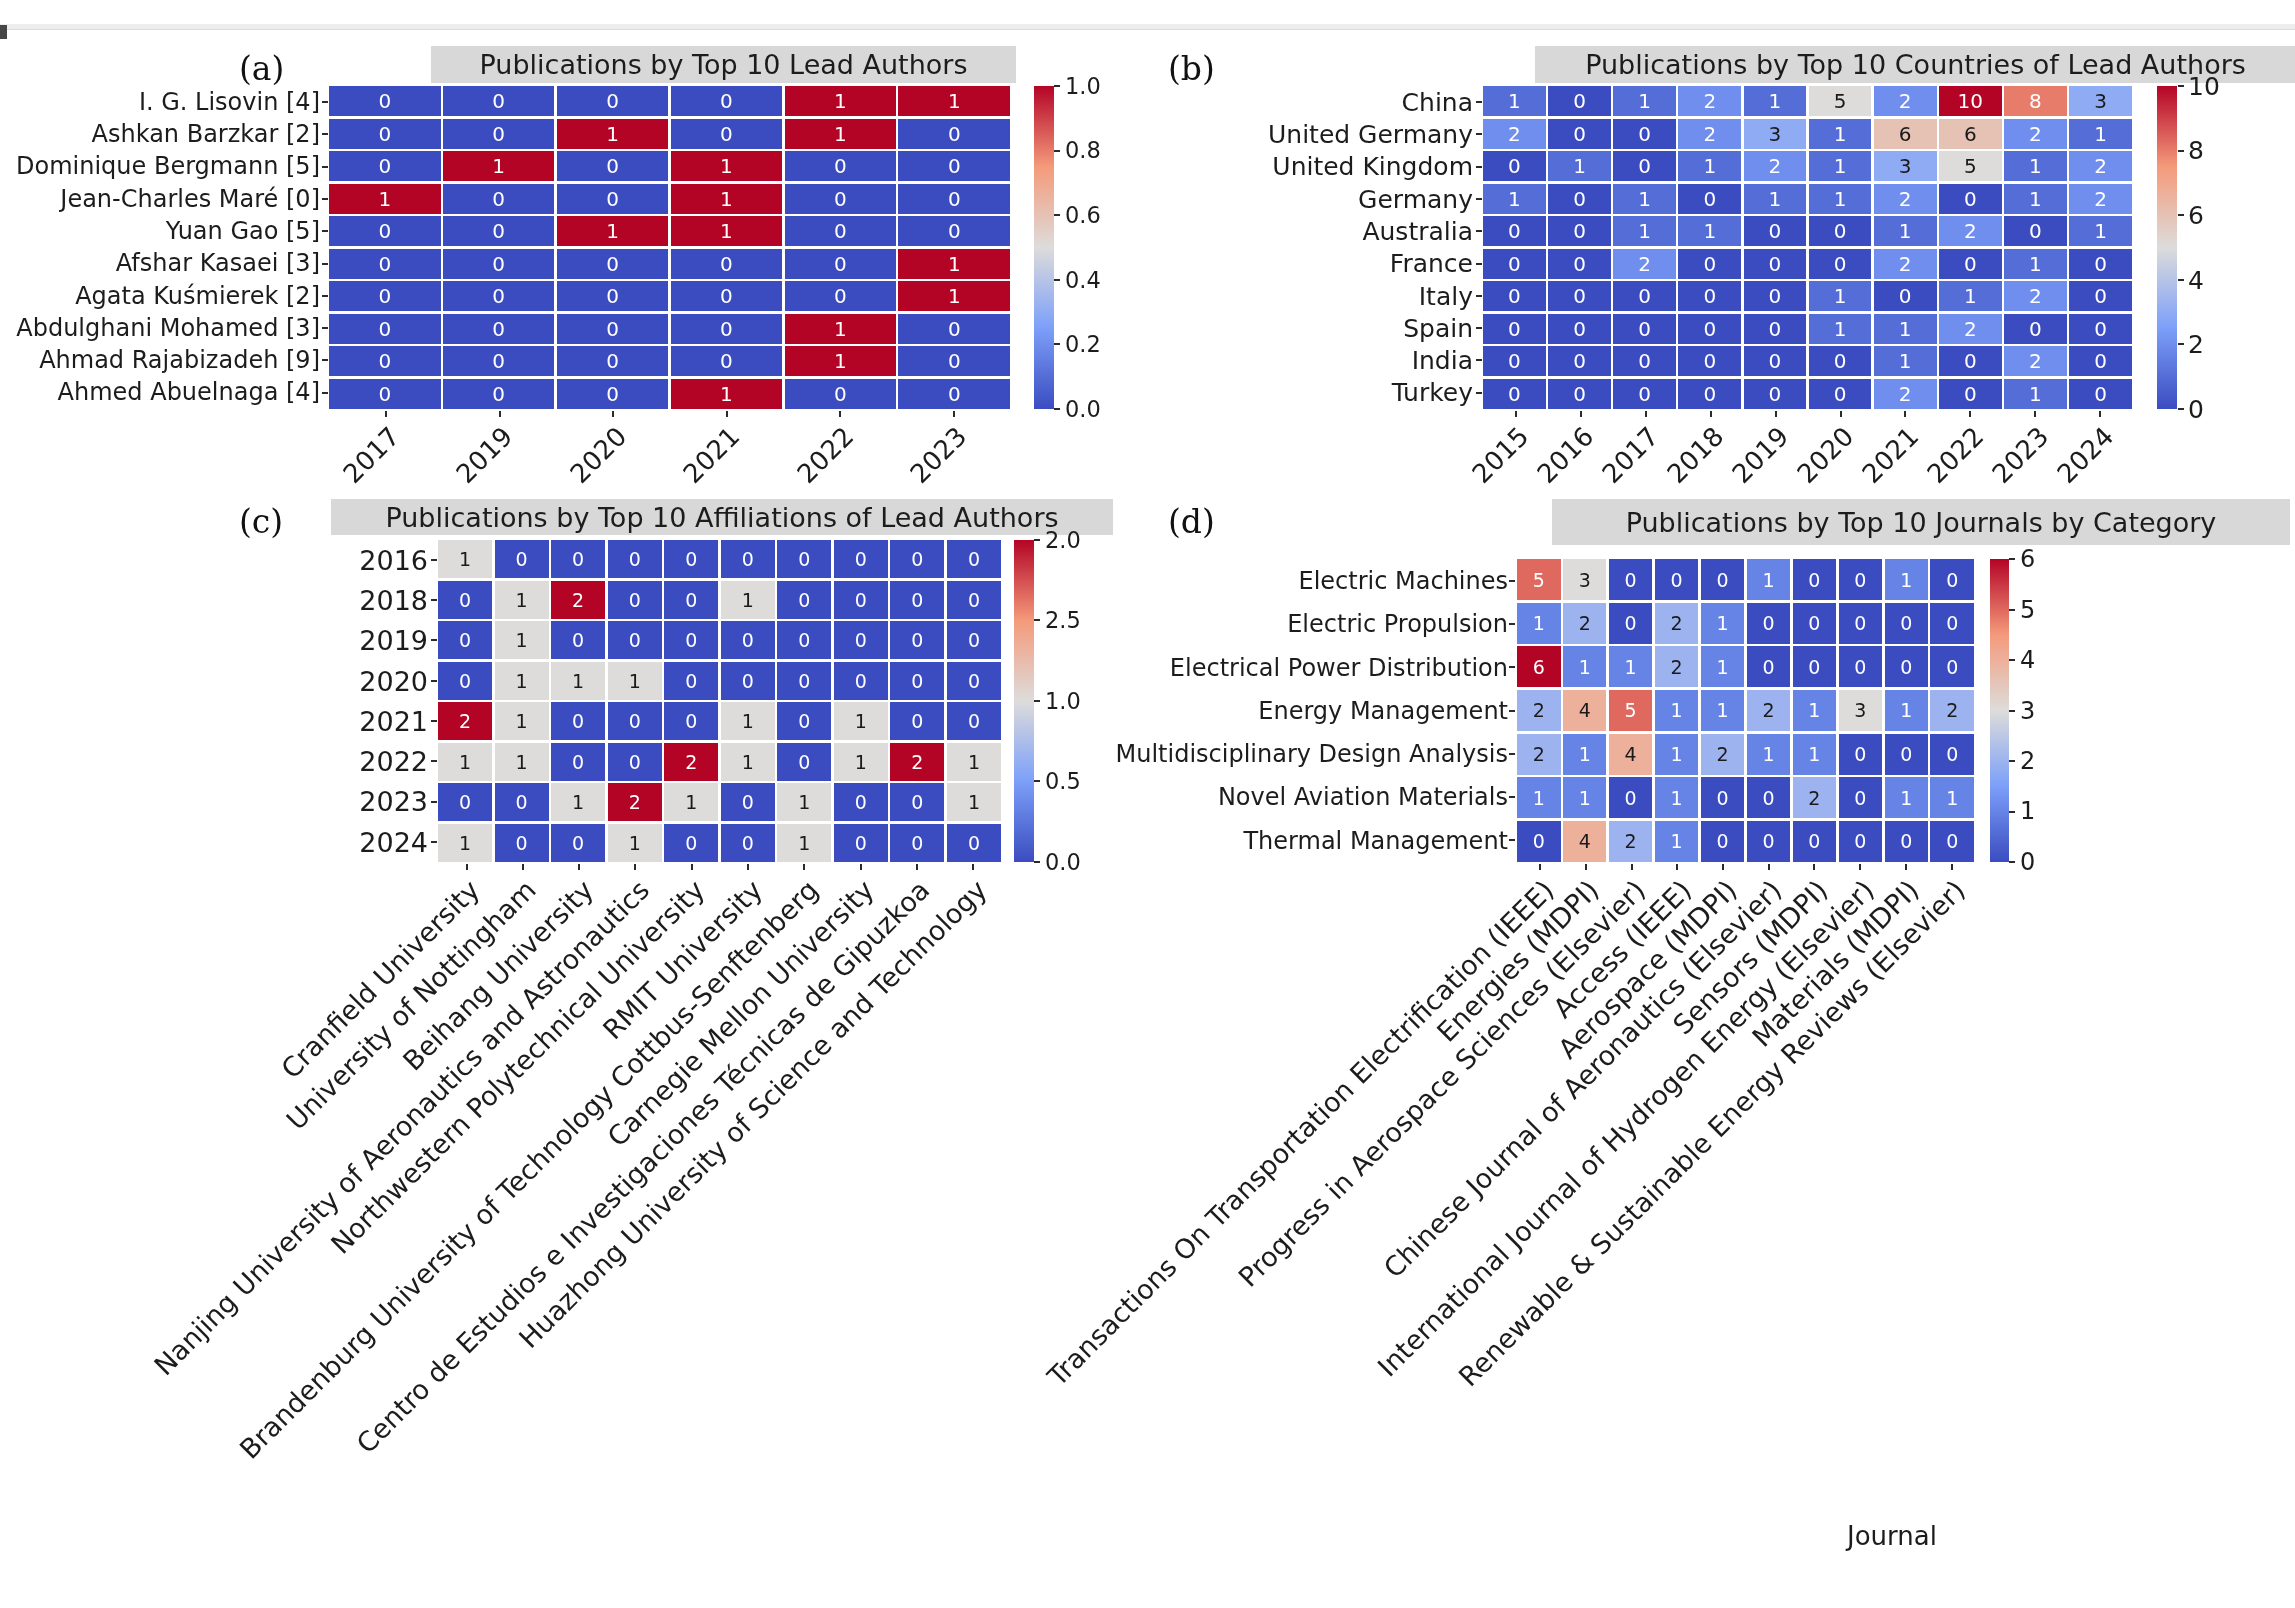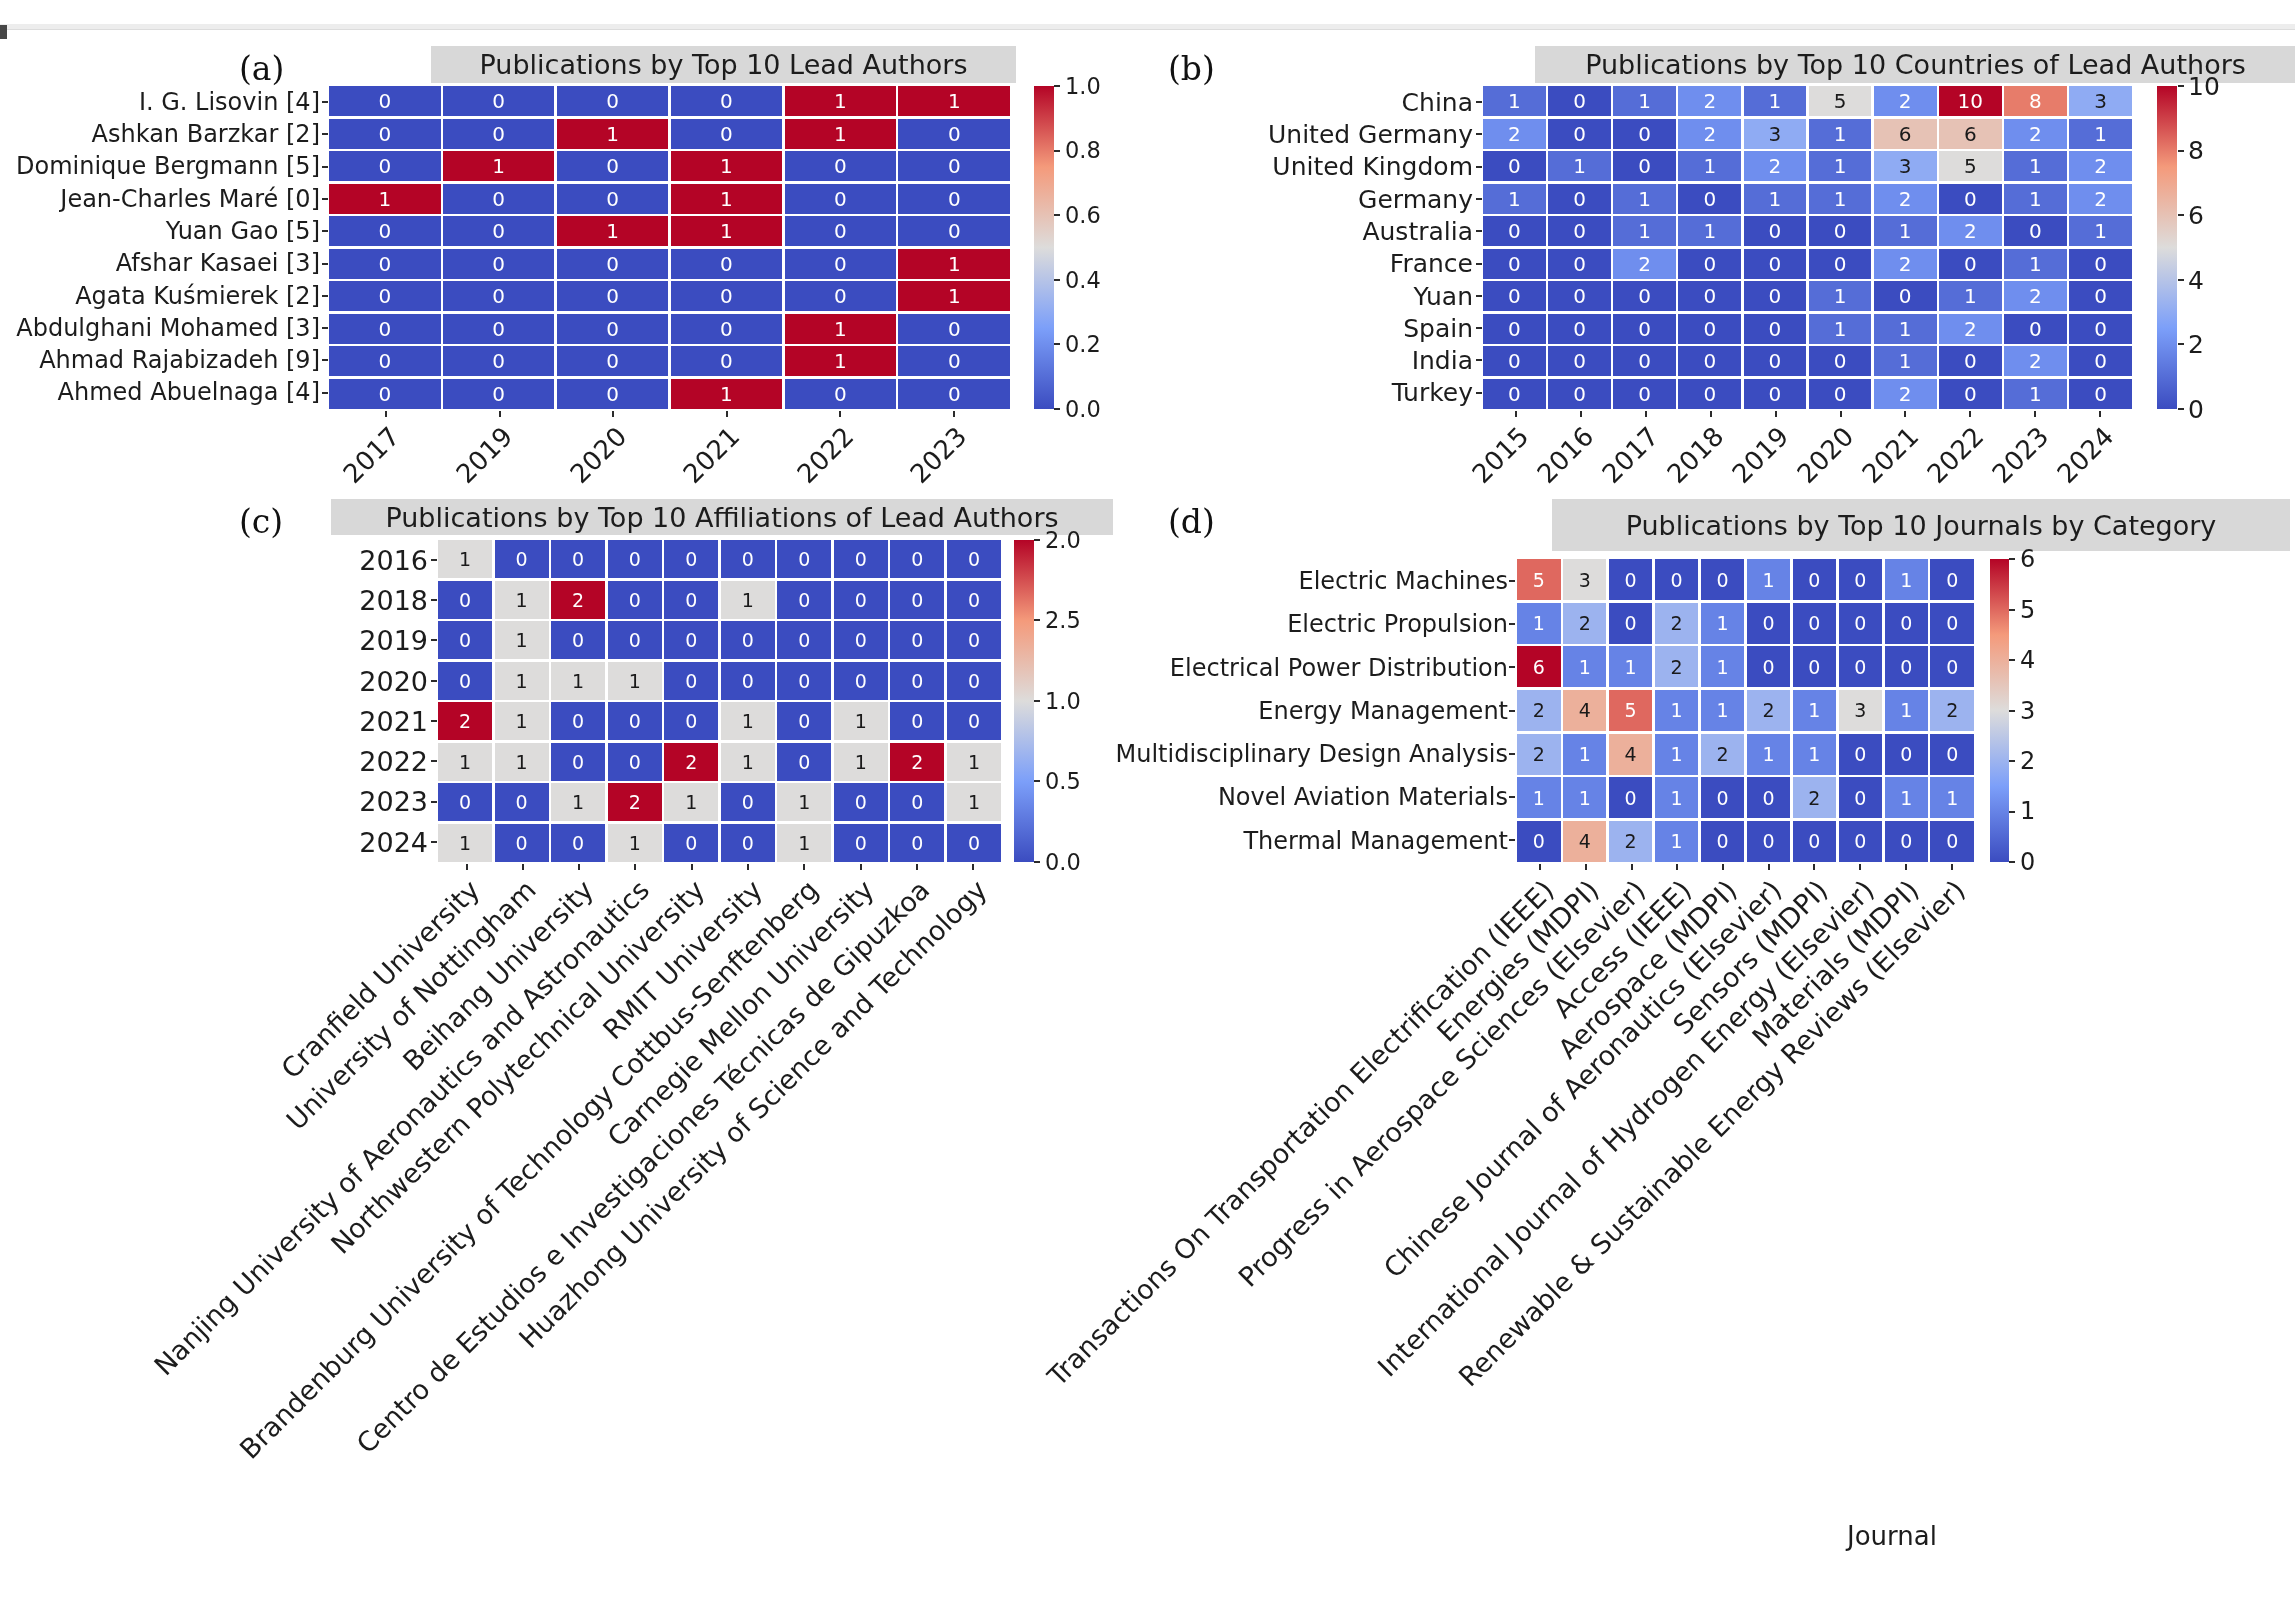--- a/index.html
+++ b/index.html
@@ -278,21 +278,21 @@
         <div class="row-label" style="left: 1195px; top: 118px; width: 278px; height: 32px; font-size: 25px;">United Germany</div>
         <div class="axis-tick" style="left: 1476px; top: 133px; width: 6px; height: 1.8px;"></div>
         <div class="row-label" style="left: 1195px; top: 150px; width: 278px; height: 32px; font-size: 25px;">United Kingdom</div>
         <div class="axis-tick" style="left: 1476px; top: 166px; width: 6px; height: 1.8px;"></div>
         <div class="row-label" style="left: 1195px; top: 183px; width: 278px; height: 32px; font-size: 25px;">Germany</div>
         <div class="axis-tick" style="left: 1476px; top: 198px; width: 6px; height: 1.8px;"></div>
         <div class="row-label" style="left: 1195px; top: 215px; width: 278px; height: 32px; font-size: 25px;">Australia</div>
         <div class="axis-tick" style="left: 1476px; top: 230px; width: 6px; height: 1.8px;"></div>
         <div class="row-label" style="left: 1195px; top: 247px; width: 278px; height: 32px; font-size: 25px;">France</div>
         <div class="axis-tick" style="left: 1476px; top: 263px; width: 6px; height: 1.8px;"></div>
-        <div class="row-label" style="left: 1195px; top: 280px; width: 278px; height: 32px; font-size: 25px;">Yuan</div>
+        <div class="row-label" style="left: 1195px; top: 280px; width: 278px; height: 32px; font-size: 25px;">Italy</div>
         <div class="axis-tick" style="left: 1476px; top: 295px; width: 6px; height: 1.8px;"></div>
         <div class="row-label" style="left: 1195px; top: 312px; width: 278px; height: 32px; font-size: 25px;">Spain</div>
         <div class="axis-tick" style="left: 1476px; top: 327px; width: 6px; height: 1.8px;"></div>
         <div class="row-label" style="left: 1195px; top: 344px; width: 278px; height: 32px; font-size: 25px;">India</div>
         <div class="axis-tick" style="left: 1476px; top: 359px; width: 6px; height: 1.8px;"></div>
         <div class="row-label" style="left: 1195px; top: 376px; width: 278px; height: 32px; font-size: 25px;">Turkey</div>
         <div class="axis-tick" style="left: 1476px; top: 392px; width: 6px; height: 1.8px;"></div>
       </div>
     <div class="col-labels">
         <div class="axis-tick" style="left: 1515px; top: 411px; width: 1.8px; height: 6px;"></div>
@@ -510,21 +510,21 @@
         <div class="axis-tick" style="left: 1034px; top: 780px; width: 6px; height: 1.8px;"></div>
         <div class="cb-label" style="left: 1045px; top: 781px; font-size: 22.5px;">0.5</div>
         <div class="axis-tick" style="left: 1034px; top: 861px; width: 6px; height: 1.8px;"></div>
         <div class="cb-label" style="left: 1045px; top: 862px; font-size: 22.5px;">0.0</div>
       </div>
 
   </section>
 
   <section class="panel" id="panel-d">
     <div class="panel-letter" style="left: 1168px; top: 502px;">(d)</div>
-    <div class="panel-title" style="left: 1552px; top: 499px; width: 738px; height: 52px; background: rgb(216, 216, 216);">Publications by Top 10 Journals by Category</div>
+    <div class="panel-title" style="left: 1552px; top: 499px; width: 738px; height: 46px; background: rgb(216, 216, 216);">Publications by Top 10 Journals by Category</div>
     <div class="heatmap-grid" style="left: 1517px; top: 559px; width: 457px; height: 303px; grid-template-columns: repeat(10, 1fr); grid-template-rows: repeat(7, 1fr); gap: 2.4px;">
         <div class="hm-cell" style="background: rgb(223, 104, 95); color: rgb(255, 255, 255); font-size: 19px;">5</div>
         <div class="hm-cell" style="background: rgb(221, 220, 219); color: rgb(26, 26, 26); font-size: 19px;">3</div>
         <div class="hm-cell" style="background: rgb(59, 76, 192); color: rgb(255, 255, 255); font-size: 19px;">0</div>
         <div class="hm-cell" style="background: rgb(59, 76, 192); color: rgb(255, 255, 255); font-size: 19px;">0</div>
         <div class="hm-cell" style="background: rgb(59, 76, 192); color: rgb(255, 255, 255); font-size: 19px;">0</div>
         <div class="hm-cell" style="background: rgb(102, 131, 230); color: rgb(255, 255, 255); font-size: 19px;">1</div>
         <div class="hm-cell" style="background: rgb(59, 76, 192); color: rgb(255, 255, 255); font-size: 19px;">0</div>
         <div class="hm-cell" style="background: rgb(59, 76, 192); color: rgb(255, 255, 255); font-size: 19px;">0</div>
         <div class="hm-cell" style="background: rgb(102, 131, 230); color: rgb(255, 255, 255); font-size: 19px;">1</div>

